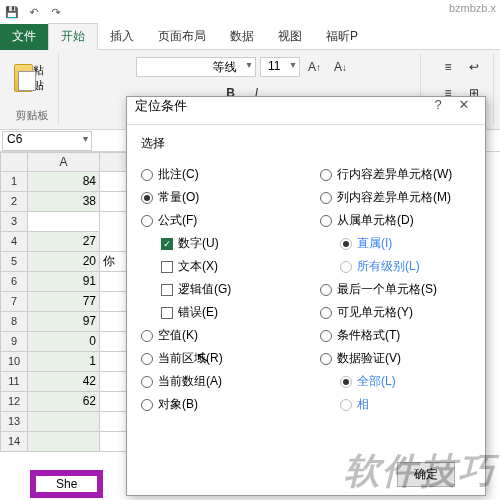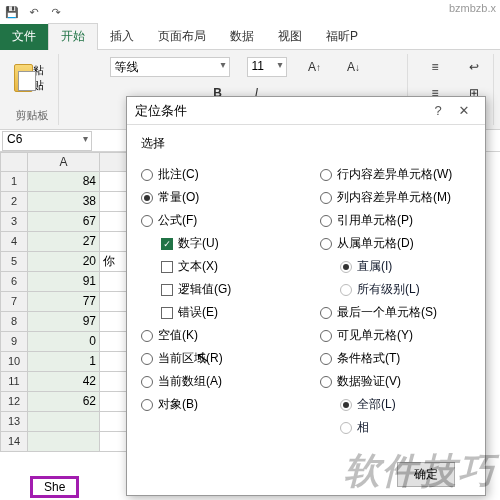--- a/index.html
+++ b/index.html
@@ -10,55 +10,55 @@
 .ribbon-tabs .tab { padding: 4px 12px 5px; font-size: 12px; color: #333; cursor: pointer; }
 .ribbon-tabs .tab.file { background: #217346; color: #fff; }
 .ribbon-tabs .tab.active { background: #f3f3f3; color: #217346; border: 1px solid #d4d4d4; border-bottom: none; }
 .ribbon { height: 80px; background: #f3f3f3; border-bottom: 1px solid #d4d4d4; display: flex; padding: 4px 6px; gap: 8px; }
 .rgroup { display: flex; flex-direction: column; align-items: center; border-right: 1px solid #ddd; padding: 2px 8px; }
 .rgroup .lbl { font-size: 11px; color: #666; margin-top: auto; }
 .paste-btn { width: 36px; height: 44px; display: flex; align-items: center; justify-content: center; font-size: 11px; }
 .paste-ic { width: 24px; height: 28px; background: linear-gradient(#f8d877,#e8b744); border: 1px solid #c99a2e; border-radius: 2px; position: relative; }
 .paste-ic::after { content:""; position:absolute; top:6px; left:3px; width:16px; height:18px; background:#fff; border:1px solid #999; }
 .fontgrp { flex: 1; }
-.fontrow { display: flex; gap: 17px; align-items: center; margin-bottom: 4px; }
+.fontrow { display: flex; gap: 4px; align-items: center; margin-bottom: 4px; text-align: right; }
 .sel { border: 1px solid #ccc; background: #fff; font-size: 12px; padding: 1px 18px 1px 4px; height: 20px; position: relative; }
 .sel::after { content:"▾"; position:absolute; right:3px; top:1px; font-size:10px; color:#666; }
 .fbtn { width: 22px; height: 22px; display: flex; align-items: center; justify-content: center; font-size: 12px; color: #333; }
 .namebox-row { height: 22px; border-bottom: 1px solid #d4d4d4; display: flex; align-items: center; }
 .namebox { width: 90px; border: 1px solid #ccc; height: 20px; font-size: 12px; padding: 0 4px; position: relative; margin-left:2px; }
 .namebox::after { content:"▾"; position:absolute; right:3px; top:1px; font-size:10px; color:#666; }
 .grid { position: relative; }
 .colhdr { display:flex; height:20px; }
 .colhdr .corner { width:28px; background:#f0f0f0; border:1px solid #ccc; }
 .colhdr .ch { width:72px; background:#f0f0f0; border:1px solid #ccc; border-left:none; text-align:center; font-size:12px; line-height:18px; color:#333; }
 .rows .r { display:flex; height:20px; }
 .rows .rh { width:28px; background:#f0f0f0; border:1px solid #ccc; border-top:none; text-align:center; font-size:11px; line-height:18px; color:#333; }
 .rows .c { width:72px; border:1px solid #ccc; border-top:none; border-left:none; font-size:12px; line-height:18px; padding:0 3px; text-align:right; }
 .rows .c.selcol { background:#e8f0e8; }
 .rows .c.txt { text-align:left; }
 
 .dlg { position:absolute; left:126px; top:96px; width:360px; height:400px; background:#fff; border:1px solid #999; box-shadow:2px 2px 10px rgba(0,0,0,0.3); }
-.dlg-title { height:28px; background:#fff; border-bottom:1px solid #ddd; display:flex; align-items:center; padding:0 8px; font-size:13px; }
+.dlg-title { height:28px; background:#fff; border-bottom:1px solid #ddd; display:flex; padding:0 8px; font-size:13px; }
 .dlg-title .sp { flex:1; }
 .dlg-title .tbtn { width:26px; text-align:center; font-size:13px; color:#555; cursor:pointer; }
 .dlg-body { padding:10px 14px; font-size:12px; }
 .dlg-body .hdr { margin-bottom:8px; }
 .cols { display:flex; gap:28px; }
 .col { flex:1; }
 .opt { display:flex; align-items:center; gap:5px; margin:6px 0; cursor:pointer; }
 .opt.sub { margin-left:20px; }
 .radio { width:12px; height:12px; border:1px solid #666; border-radius:50%; display:inline-flex; align-items:center; justify-content:center; flex-shrink:0; }
 .radio.on::after { content:""; width:6px; height:6px; background:#333; border-radius:50%; }
 .radio.dis { border-color:#bbb; }
 .check { width:12px; height:12px; border:1px solid #666; display:inline-flex; align-items:center; justify-content:center; flex-shrink:0; }
 .check.on { background:#217346; border-color:#217346; color:#fff; font-size:9px; }
 .check.on::after { content:"✓"; }
 .opt .t { font-size:12px; }
-.opt .t.dis { color:#0f172a; }
+.opt .t.dis { color:#3b82f6; }
 .dlg-foot { position:absolute; bottom:8px; right:30px; display:flex; gap:8px; }
 .dlg-foot button { padding:3px 16px; font-size:12px; border:1px solid #adadad; background:#e1e1e1; }
 .cursor { position:absolute; left:196px; top:348px; font-size:16px; pointer-events:none; z-index:99; transform:rotate(-10deg); }
 .wm { position:absolute; right:4px; bottom:4px; font-size:36px; color:rgba(0,0,0,0.25); font-weight:bold; font-style:italic; pointer-events:none; letter-spacing:2px; }
 .url { position:absolute; top:2px; right:4px; font-size:11px; color:#999; }
 </style>
 </head>
 <body>
 
 <div class="url">bzmbzb.x</div>
@@ -127,21 +127,20 @@
         <div class="c selcol">84</div>
         <div class="c txt"></div>
       </div>
       <div class="r">
         <div class="rh">2</div>
         <div class="c selcol">38</div>
         <div class="c txt"></div>
       </div>
       <div class="r">
         <div class="rh">3</div>
-        <div class="c selcol">67</div>
         <div class="c txt"></div>
       </div>
       <div class="r">
         <div class="rh">4</div>
         <div class="c selcol">27</div>
         <div class="c txt"></div>
       </div>
       <div class="r">
         <div class="rh">5</div>
         <div class="c selcol">20</div>
@@ -255,24 +254,20 @@
         <div class="opt">
             <span class="radio"></span>
             <span class="t">行内容差异单元格(W)</span>
           </div>
         <div class="opt">
             <span class="radio"></span>
             <span class="t">列内容差异单元格(M)</span>
           </div>
         <div class="opt">
             <span class="radio"></span>
-            <span class="t">引用单元格(P)</span>
-          </div>
-        <div class="opt">
-            <span class="radio"></span>
             <span class="t">从属单元格(D)</span>
           </div>
         <div class="opt sub">
             <span class="radio dis on"></span>
             <span class="t dis">直属(I)</span>
           </div>
         <div class="opt sub">
             <span class="radio dis"></span>
             <span class="t dis">所有级别(L)</span>
           </div>
@@ -304,13 +299,13 @@
     </div>
   </div>
   <div class="dlg-foot">
     <button>确定</button>
   </div>
 </div>
 
 <div class="cursor">↖</div>
 <div class="wm">软件技巧</div>
 
-<div style="position:absolute;left:30px;bottom:2px;font-size:12px;background:#fff;border:3px solid #a21caf;padding:1px 11px">She</div>
+<div style="position:absolute;left:30px;bottom:2px;font-size:12px;background:#fff;border:6px solid #a21caf;padding:1px 20px">She</div>
 
 </body></html>

